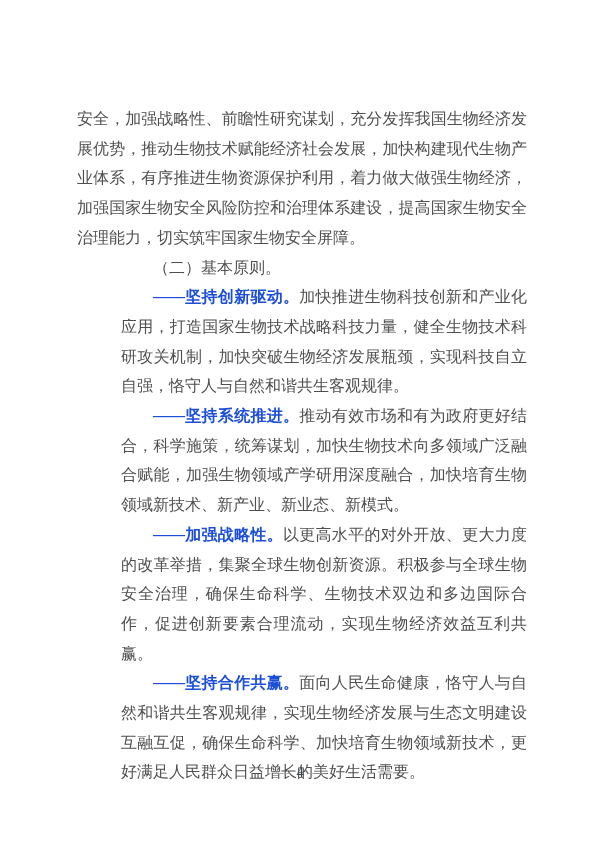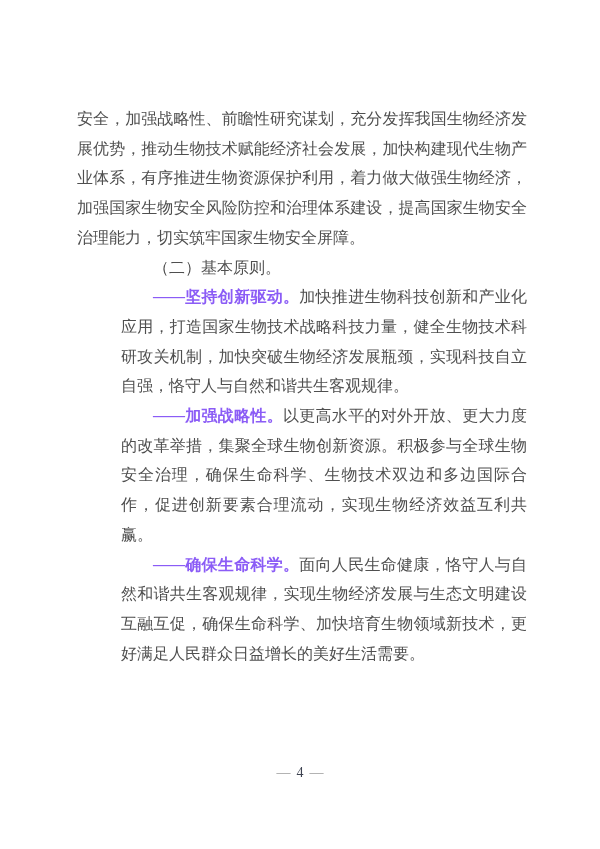--- a/index.html
+++ b/index.html
@@ -23,21 +23,21 @@
   .para {
     font-size: 16px;
     line-height: 29.7px;
     color: #4f4f4f;
     text-align: justify;
     text-justify: inter-ideograph;
   }
   .para.indent { text-indent: 2em; margin-left: 44px; }
   .para .lead {
     font-weight: bold;
-    color: #8b5cf6;
+    color: #1d4ed8;
   }
   .page-number {
     position: absolute;
     top: 763px;
     left: 0;
     width: 100%;
     text-align: center;
     font-size: 14px;
     line-height: 20px;
   }
@@ -52,21 +52,22 @@
 </style>
 </head>
 <body>
 
 <div class="page">
 
   <div class="text-block">
       <p class="para"><span class="body-text">安全，加强战略性、前瞻性研究谋划，充分发挥我国生物经济发展优势，推动生物技术赋能经济社会发展，加快构建现代生物产业体系，有序推进生物资源保护利用，着力做大做强生物经济，加强国家生物安全风险防控和治理体系建设，提高国家生物安全治理能力，切实筑牢国家生物安全屏障。</span></p>
       <p class="para indent"><span class="body-text">（二）基本原则。</span></p>
       <p class="para indent"><span class="lead">——坚持创新驱动。</span><span class="body-text">加快推进生物科技创新和产业化应用，打造国家生物技术战略科技力量，健全生物技术科研攻关机制，加快突破生物经济发展瓶颈，实现科技自立自强，恪守人与自然和谐共生客观规律。</span></p>
+      <p class="para indent"><span class="lead">——坚持系统推进。</span><span class="body-text">推动有效市场和有为政府更好结合，科学施策，统筹谋划，加快生物技术向多领域广泛融合赋能，加强生物领域产学研用深度融合，加快培育生物领域新技术、新产业、新业态、新模式。</span></p>
       <p class="para indent"><span class="lead">——加强战略性。</span><span class="body-text">以更高水平的对外开放、更大力度的改革举措，集聚全球生物创新资源。积极参与全球生物安全治理，确保生命科学、生物技术双边和多边国际合作，促进创新要素合理流动，实现生物经济效益互利共赢。</span></p>
-      <p class="para indent"><span class="lead">——确保生命科学。</span><span class="body-text">面向人民生命健康，恪守人与自然和谐共生客观规律，实现生物经济发展与生态文明建设互融互促，确保生命科学、加快培育生物领域新技术，更好满足人民群众日益增长的美好生活需要。</span></p>
+      <p class="para indent"><span class="lead">——坚持合作共赢。</span><span class="body-text">面向人民生命健康，恪守人与自然和谐共生客观规律，实现生物经济发展与生态文明建设互融互促，确保生命科学、加快培育生物领域新技术，更好满足人民群众日益增长的美好生活需要。</span></p>
     </div>
 
   <div class="page-number">
     <span class="dash">—</span><span class="num">4</span><span class="dash">—</span>
   </div>
 
 </div>
 
 </body></html>

